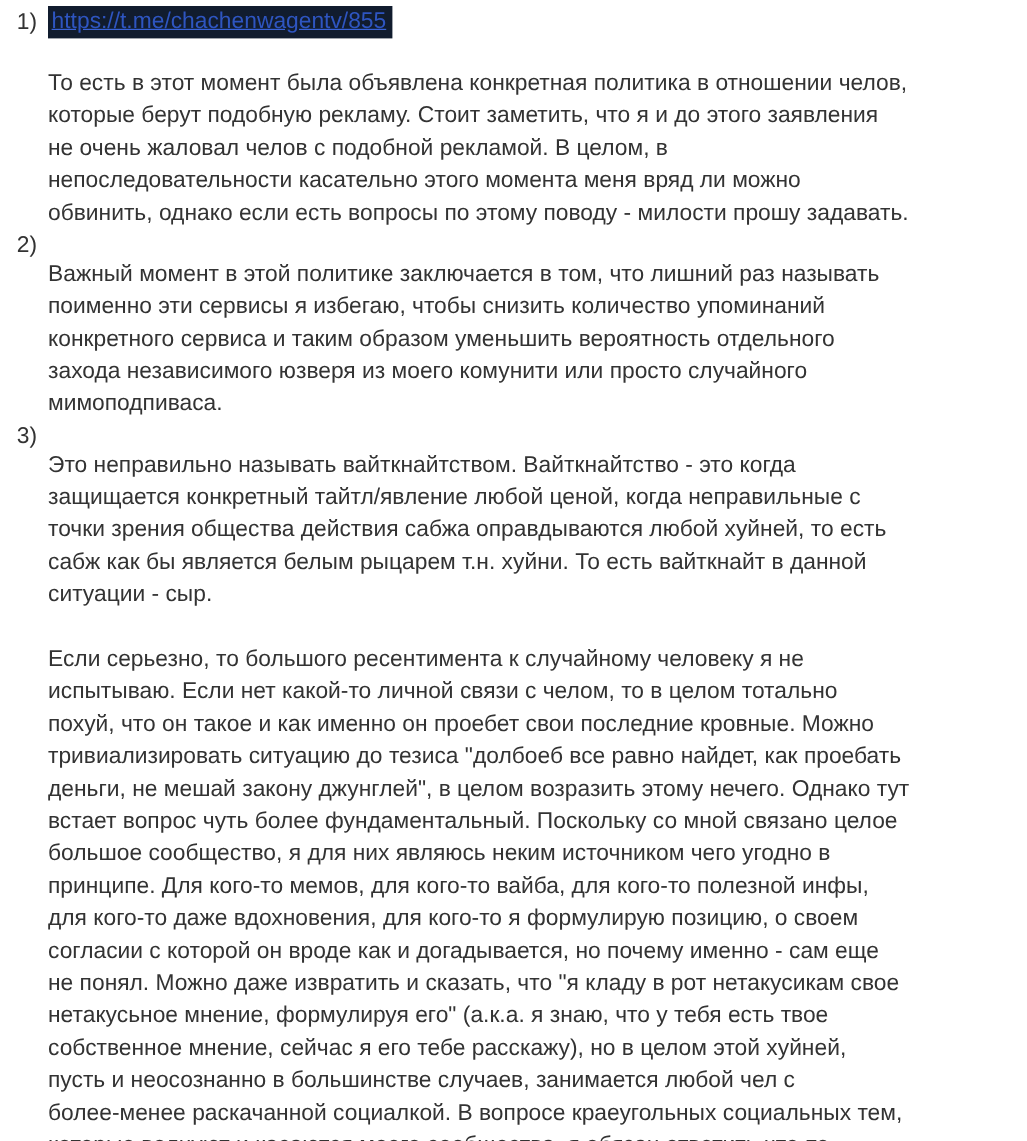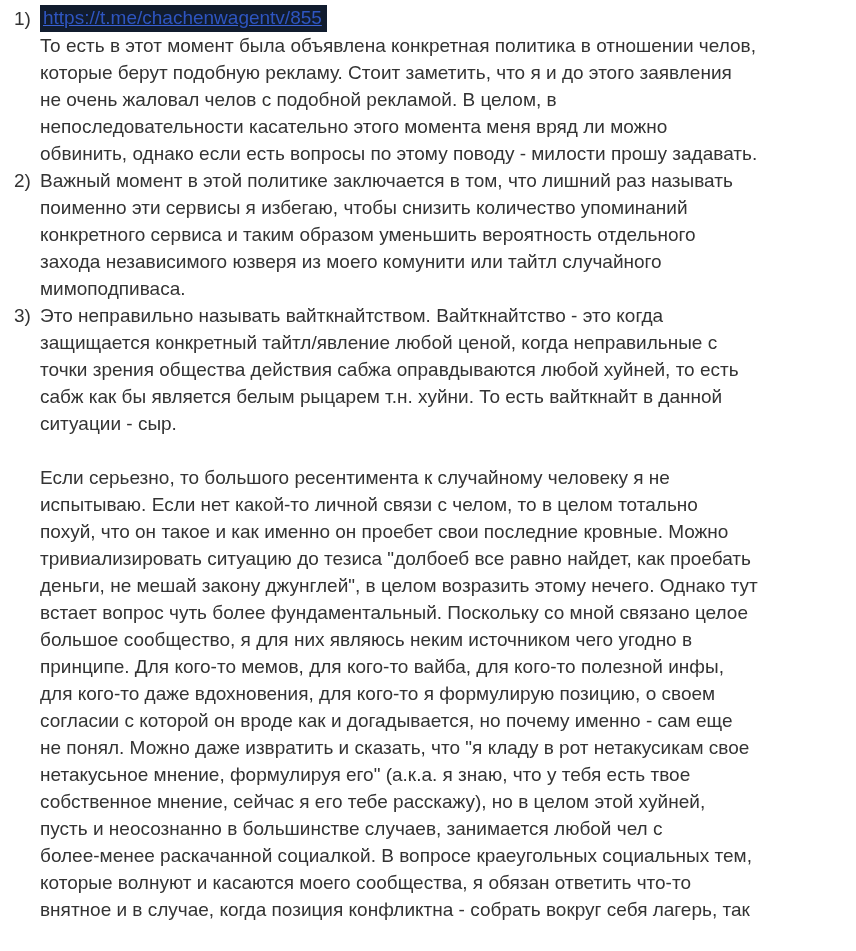--- a/index.html
+++ b/index.html
@@ -30,20 +30,21 @@
   .num {
     flex: 0 0 26px;
     width: 26px;
   }
   .content {
     flex: 1;
     min-width: 0;
   }
   .para {
     white-space: pre-line;
+    margin-top: 24px;
   }
   .link-line {
     height: 27px;
     display: flex;
     align-items: center;
   }
   .link {
     display: inline-block;
     background: #111c2e;
     color: #2e55c0;
@@ -75,21 +76,21 @@
 обвинить, однако если есть вопросы по этому поводу - милости прошу задавать.</div>
     </div>
   </div>
 
   <div class="list-item">
     <div class="num">2)</div>
     <div class="content">
       <div class="para">Важный момент в этой политике заключается в том, что лишний раз называть
 поименно эти сервисы я избегаю, чтобы снизить количество упоминаний
 конкретного сервиса и таким образом уменьшить вероятность отдельного
-захода независимого юзверя из моего комунити или тайтл случайного
+захода независимого юзверя из моего комунити или просто случайного
 мимоподпиваса.</div>
     </div>
   </div>
 
   <div class="list-item">
     <div class="num">3)</div>
     <div class="content">
       <div class="para">Это неправильно называть вайткнайтством. Вайткнайтство - это когда
 защищается конкретный тайтл/явление любой ценой, когда неправильные с
 точки зрения общества действия сабжа оправдываются любой хуйней, то есть

